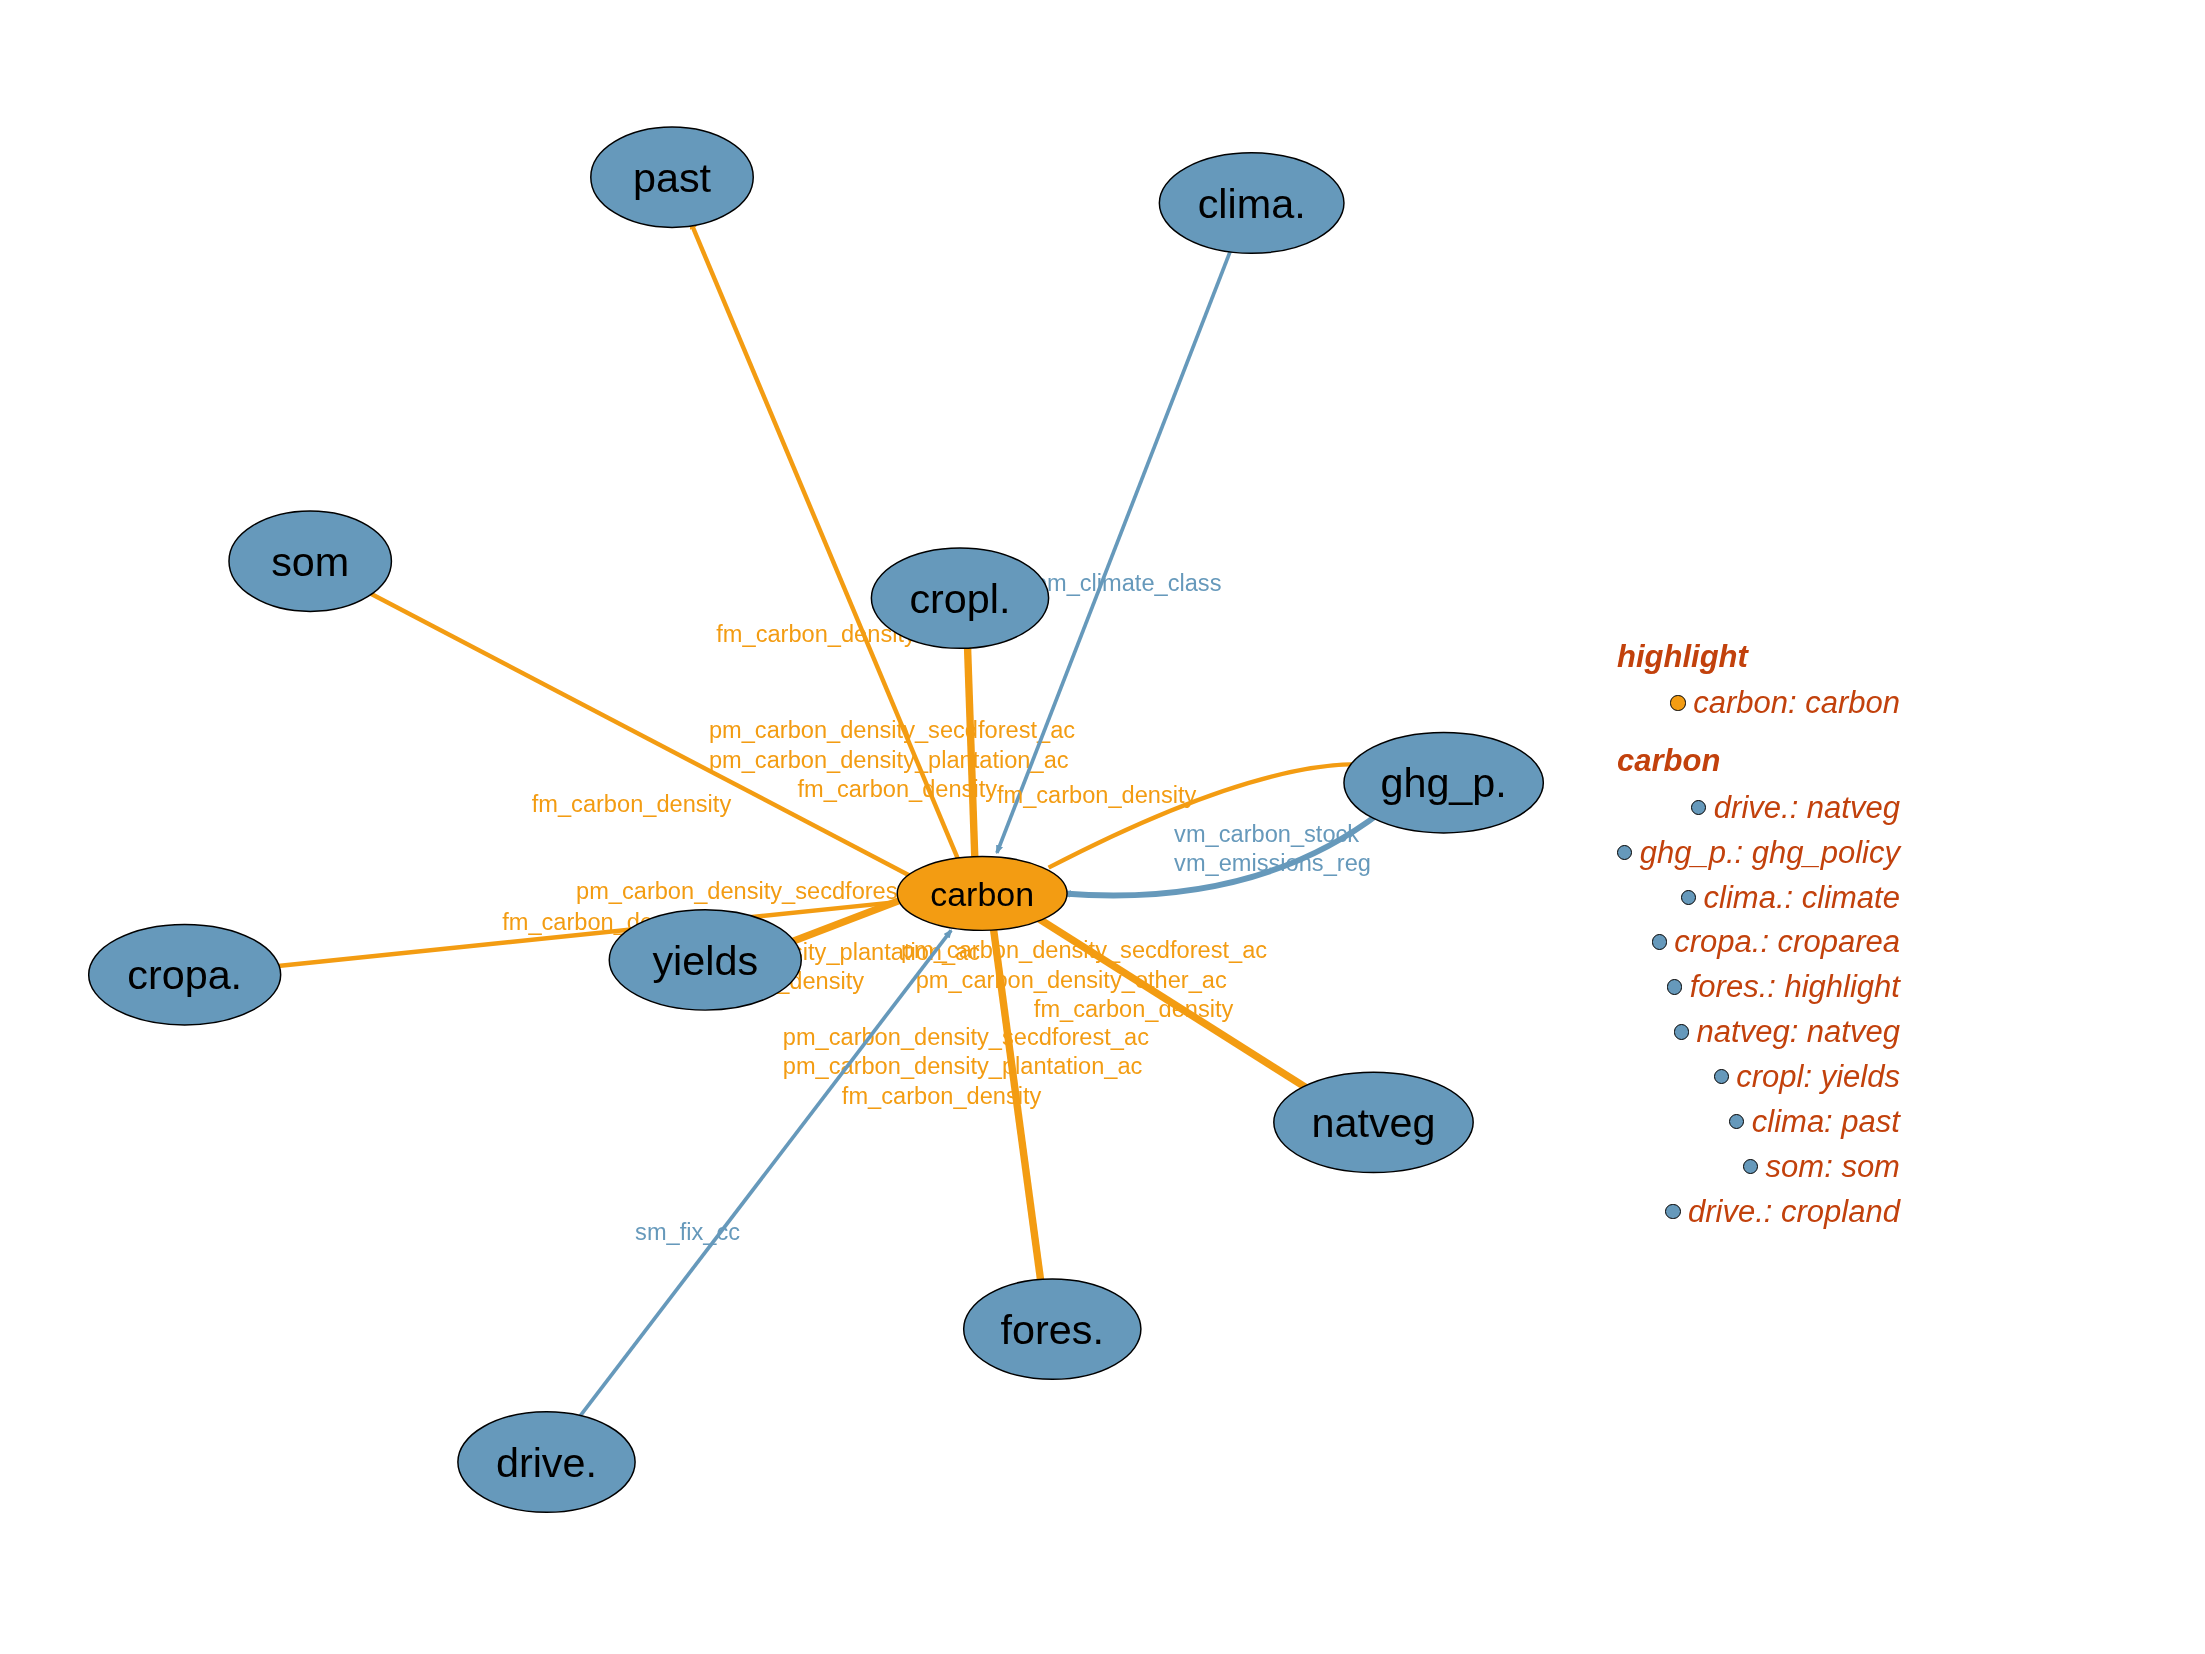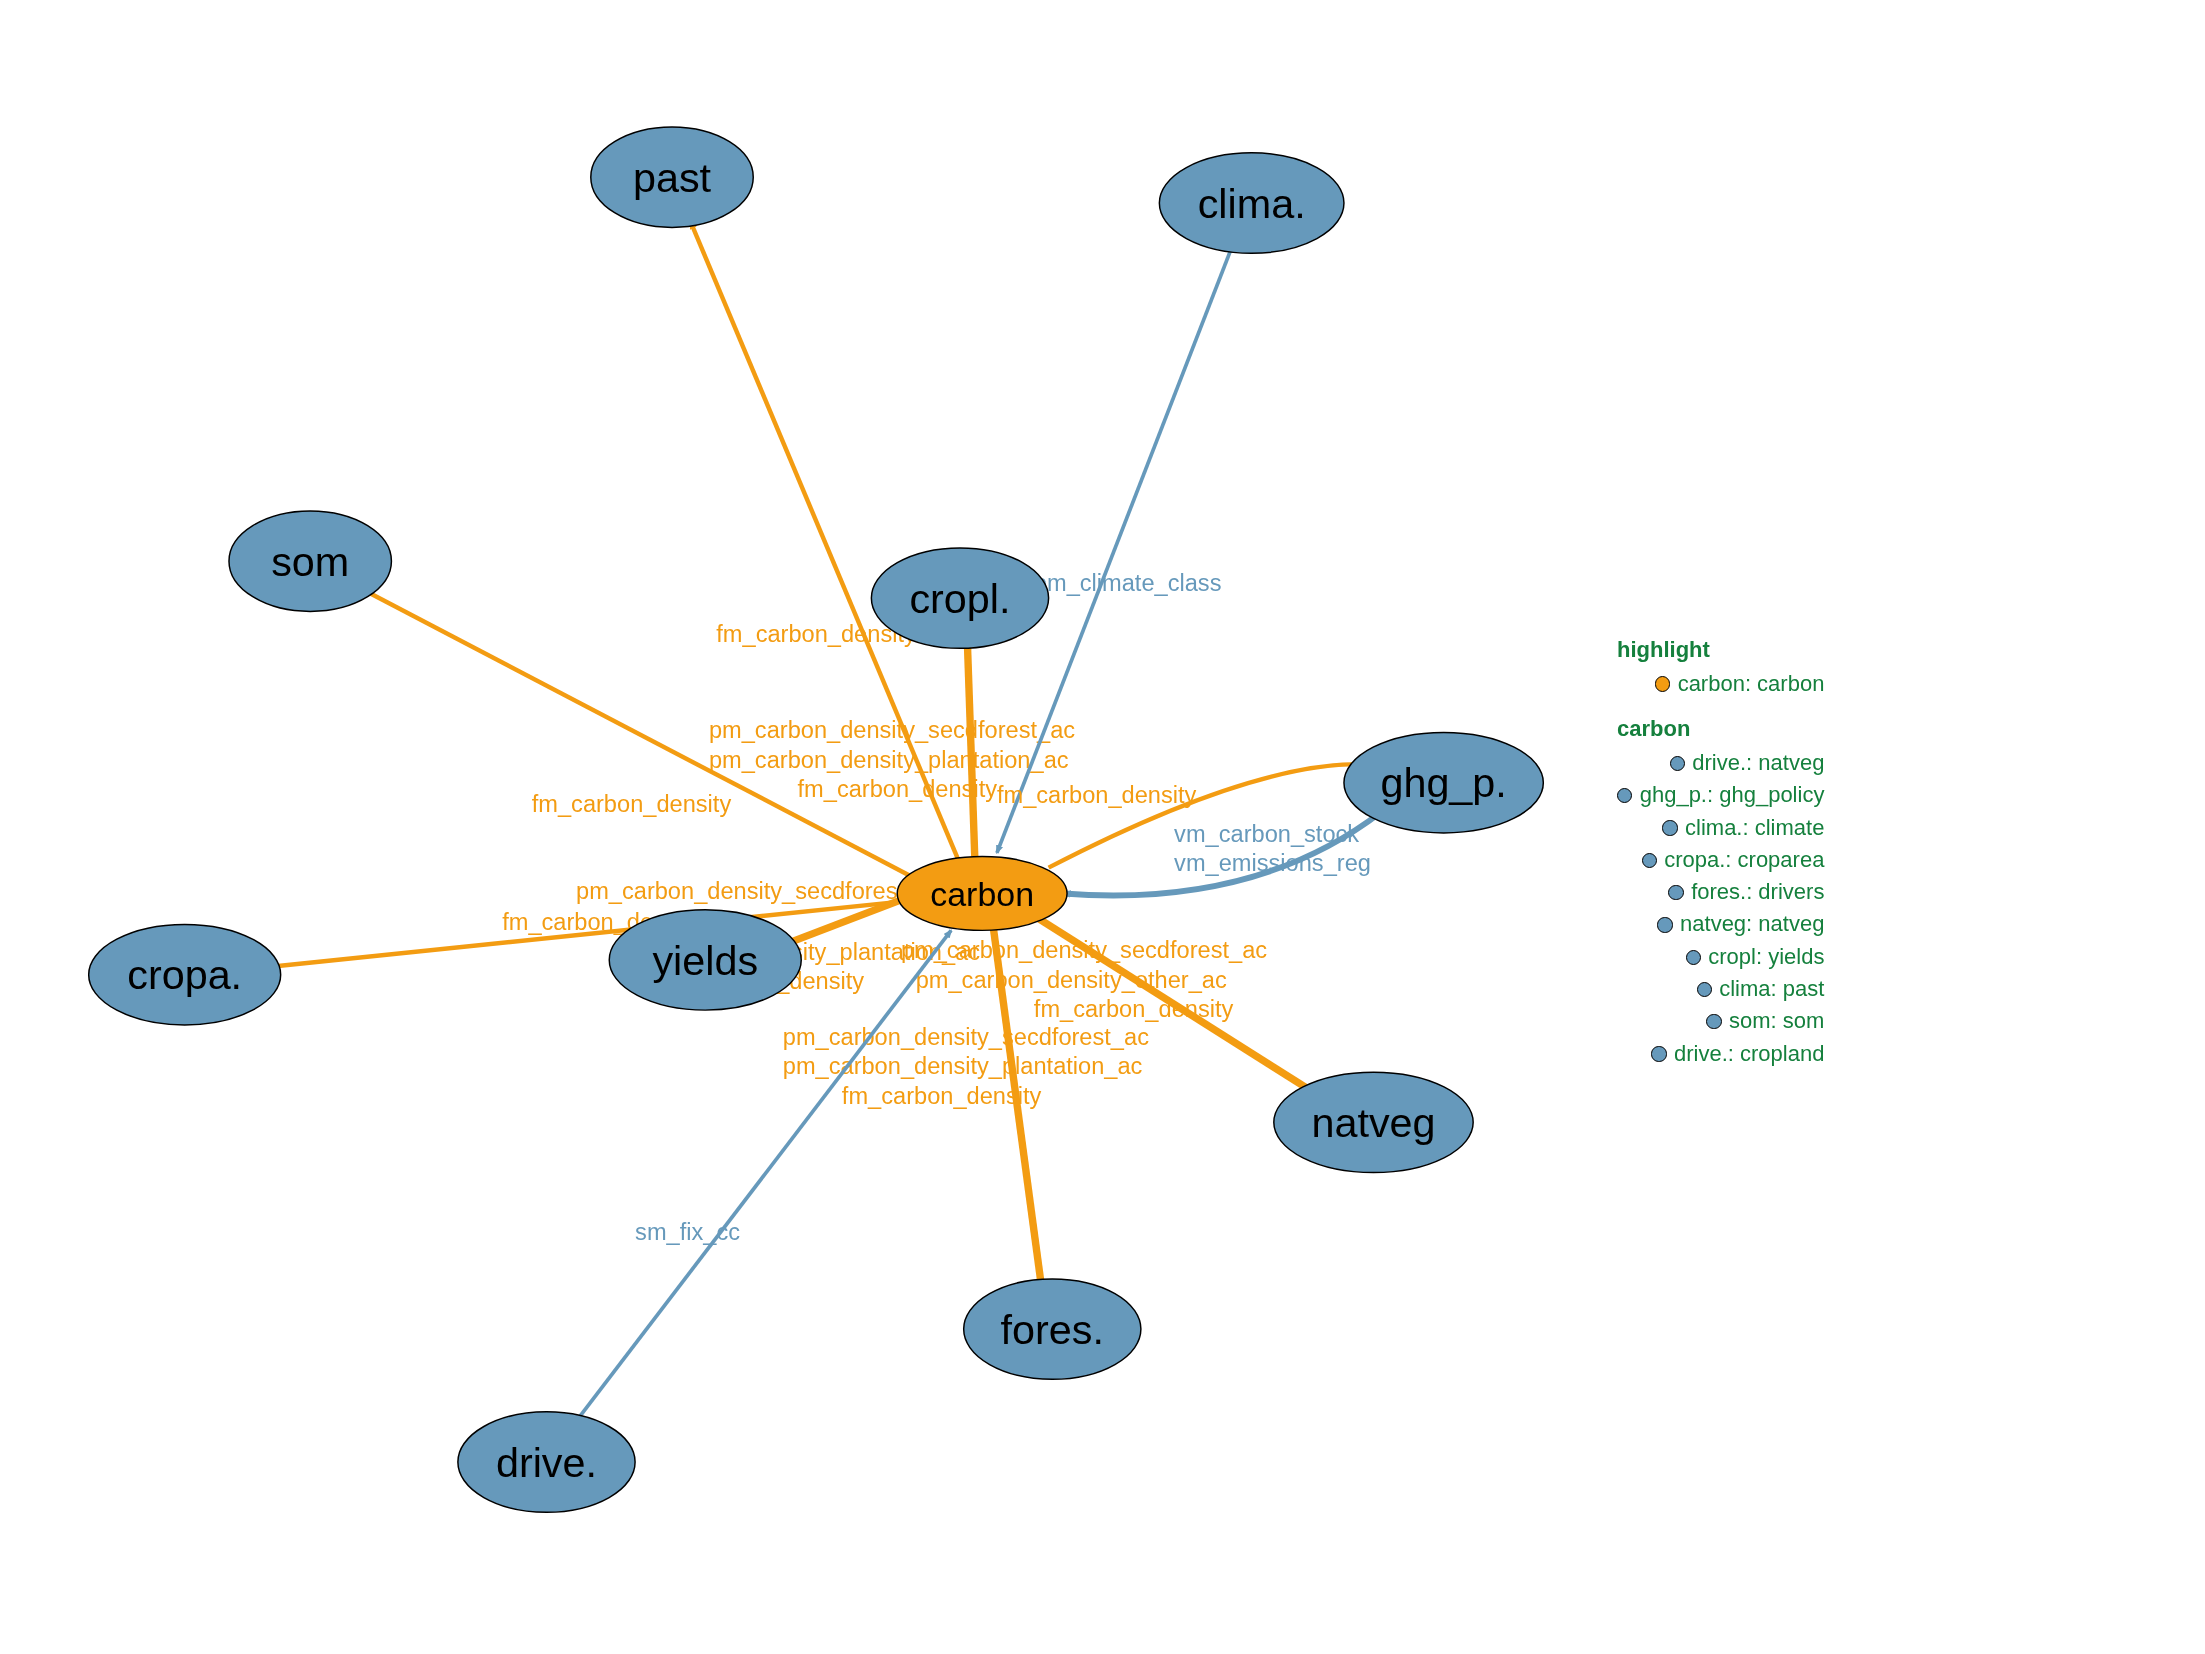--- a/index.html
+++ b/index.html
@@ -51,23 +51,24 @@
   }
   .edge-label-blue {
     fill: #6699bb;
     font-size: 32px;
     font-family: Arial, Helvetica, sans-serif;
   }
   .legend {
     position: absolute;
     left: 1617px;
     top: 620px;
-    font-size: 22px;
-    color: #15803d;
+    font-size: 31px;
+    color: #c2410c;
     line-height: 1.4;
+    font-style: italic;
   }
   .legend .legend-title {
     font-weight: bold;
     margin-top: 14.8px;
     margin-bottom: 3px;
   }
   .legend .legend-item {
     display: flex;
     align-items: center;
     gap: 7.4px;
@@ -217,21 +218,21 @@
   <div class="legend-item">
     <span class="dot dot-blue"></span>
     <span>clima.: climate</span>
   </div>
   <div class="legend-item">
     <span class="dot dot-blue"></span>
     <span>cropa.: croparea</span>
   </div>
   <div class="legend-item">
     <span class="dot dot-blue"></span>
-    <span>fores.: drivers</span>
+    <span>fores.: highlight</span>
   </div>
   <div class="legend-item">
     <span class="dot dot-blue"></span>
     <span>natveg: natveg</span>
   </div>
   <div class="legend-item">
     <span class="dot dot-blue"></span>
     <span>cropl: yields</span>
   </div>
   <div class="legend-item">

